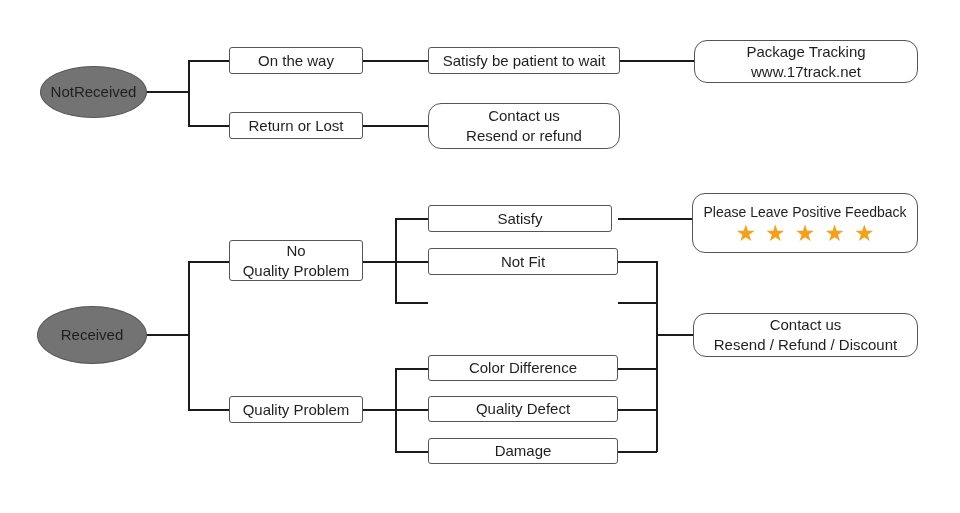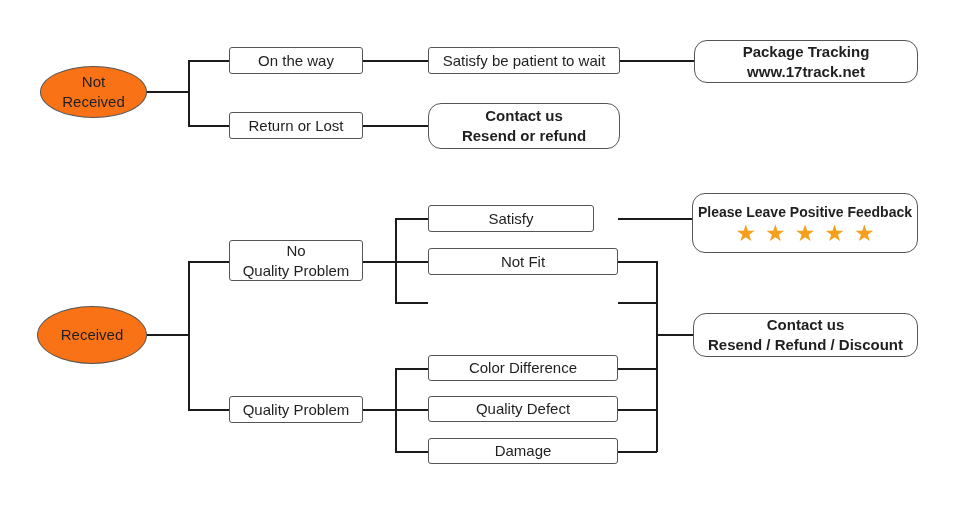--- a/index.html
+++ b/index.html
@@ -27,30 +27,29 @@
     justify-content: center;
     text-align: center;
     font-size: 15px;
     line-height: 20px;
     white-space: nowrap;
   }
   .ellipse {
     position: absolute;
     border: 1.4px solid #555555;
     border-radius: 50%;
-    background: #f97316;
+    background: #737373;
     display: flex;
-    flex-direction: column;
     align-items: center;
     justify-content: center;
     text-align: center;
     font-size: 15px;
     line-height: 20px;
   }
-  .big { border-radius: 13px; font-weight: bold; }
+  .big { border-radius: 13px; }
   .feedback-title { font-size: 14px; line-height: 18px; margin-top: 2px; }
   .star-row { display: flex; gap: 9px; margin-top: 1px; align-items: center; justify-content: center; }
   .star { font-size: 23px; line-height: 23px; }
 </style>
 </head>
 <body>
 
 <div class="canvas">
 
   <div class="line h" style="left:146px;top:91px;width:44px"></div>
@@ -119,21 +118,21 @@
 
   <div class="node" style="left:229px;top:240px;width:134px;height:41px">
     <div>No</div>
     <div>Quality Problem</div>
   </div>
 
   <div class="node" style="left:229px;top:396px;width:134px;height:27px">
     <div>Quality Problem</div>
   </div>
 
-  <div class="node" style="left:428px;top:205px;width:166px;height:27px">
+  <div class="node" style="left:428px;top:205px;width:184px;height:27px">
     <div>Satisfy</div>
   </div>
 
   <div class="node" style="left:428px;top:248px;width:190px;height:27px">
     <div>Not Fit</div>
   </div>
 
 
   <div class="node" style="left:428px;top:355px;width:190px;height:26px">
     <div>Color Difference</div>

